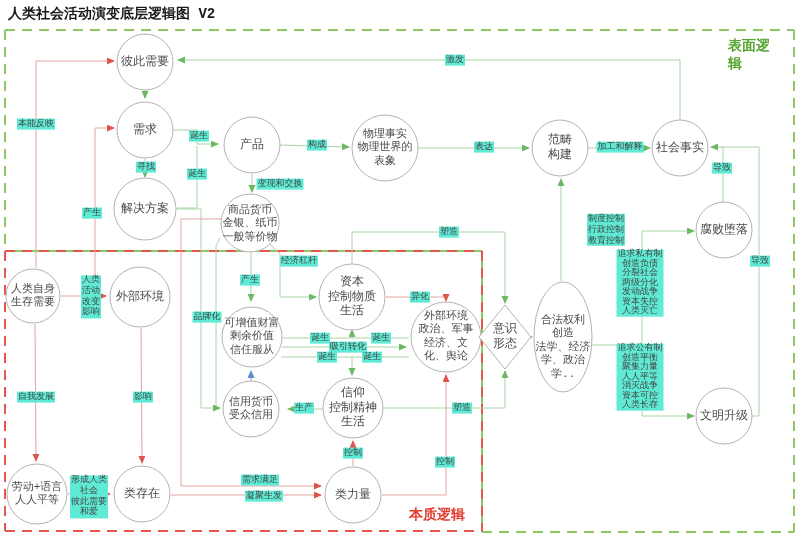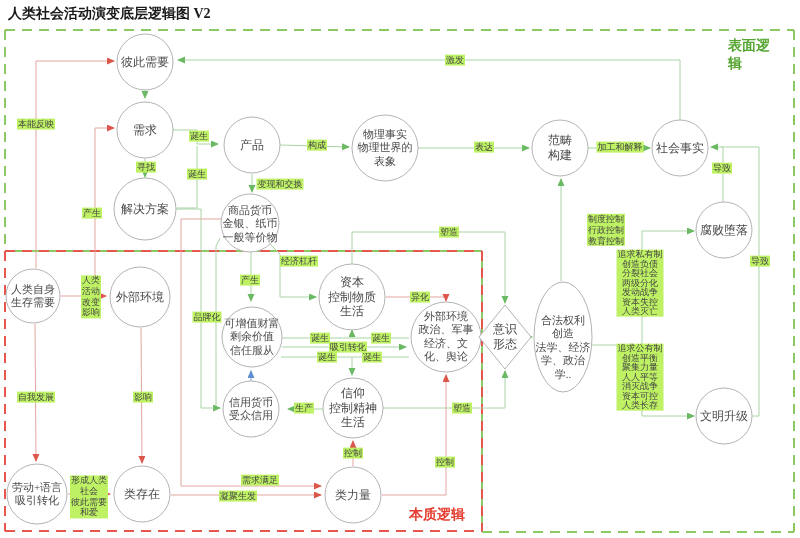--- a/index.html
+++ b/index.html
@@ -1,20 +1,20 @@
 <!DOCTYPE html>
 <html><head>
 <meta charset="utf-8">
 <style>
   html,body{margin:0;padding:0;background:#fff;}
   #stage{position:relative;width:800px;height:538px;background:#fff;overflow:hidden;
-         font-family:Liberation Serif, serif;}
+         font-family:Liberation Mono, monospace;}
   #stage svg{position:absolute;left:0;top:0;}
   .lbl{position:absolute;transform:translate(-50%,-50%);font-size:9px;line-height:1.2;
-       color:#444;background:#bef264;padding:0 1px;text-align:center;white-space:pre-line;z-index:3;}
+       color:#444;background:#5eead4;padding:0 1px;text-align:center;white-space:pre-line;z-index:3;}
   .node-lbl{position:absolute;transform:translate(-50%,-50%);font-size:12px;line-height:1.22;
        color:#4a4a4a;text-align:center;white-space:pre-line;z-index:2;}
   .sm{font-size:11px;}
   .title{position:absolute;left:8px;top:5px;font-size:14px;font-weight:bold;color:#1a1a1a;z-index:4;}
   .region{position:absolute;transform:translate(-50%,-50%);font-size:14px;font-weight:bold;z-index:4;}
   .region.surface{color:#55a630;}
   .region.essence{color:#e43d30;}
   .list{font-size:9px;line-height:1.06;}
 </style>
 </head>
@@ -162,21 +162,21 @@
 创造
 法学、经济
 学、政治
 学..</div>
 <div class="node-lbl sm" style="left:251px;top:409px;">信用货币
 受众信用</div>
 <div class="node-lbl" style="left:353px;top:408px;">信仰
 控制精神
 生活</div>
 <div class="node-lbl sm" style="left:37px;top:494px;">劳动+语言
-吸引转化</div>
+人人平等</div>
 <div class="node-lbl" style="left:142px;top:494px;">类存在</div>
 <div class="node-lbl" style="left:353px;top:495px;">类力量</div>
 <div class="node-lbl" style="left:724px;top:416px;">文明升级</div>
 
 <div class="lbl" style="left:455px;top:60px;">激发</div>
 <div class="lbl" style="left:36px;top:124px;">本能反映</div>
 <div class="lbl" style="left:146px;top:167px;">寻找</div>
 <div class="lbl" style="left:199px;top:136px;">诞生</div>
 <div class="lbl" style="left:197px;top:174px;">诞生</div>
 <div class="lbl" style="left:253px;top:184px;margin-left:27px;">变现和交换</div>
@@ -194,21 +194,21 @@
 <div class="lbl" style="left:381px;top:338px;">诞生</div>
 <div class="lbl" style="left:348px;top:347px;">吸引转化</div>
 <div class="lbl" style="left:327px;top:357px;">诞生</div>
 <div class="lbl" style="left:372px;top:357px;">诞生</div>
 <div class="lbl" style="left:420px;top:297px;">异化</div>
 <div class="lbl" style="left:462px;top:408px;">塑造</div>
 <div class="lbl" style="left:304px;top:408px;">生产</div>
 <div class="lbl" style="left:353px;top:453px;">控制</div>
 <div class="lbl" style="left:445px;top:462px;">控制</div>
 <div class="lbl" style="left:260px;top:480px;">需求满足</div>
-<div class="lbl" style="left:238px;top:496px;text-align:center;">凝聚生发</div>
+<div class="lbl" style="left:264px;top:496px;text-align:center;">凝聚生发</div>
 <div class="lbl" style="left:92px;top:213px;">产生</div>
 <div class="lbl" style="left:91px;top:297px;">人类
 活动
 改变
 影响</div>
 <div class="lbl" style="left:36px;top:397px;">自我发展</div>
 <div class="lbl" style="left:143px;top:397px;">影响</div>
 <div class="lbl" style="left:89px;top:497px;">形成人类
 社会
 彼此需要

